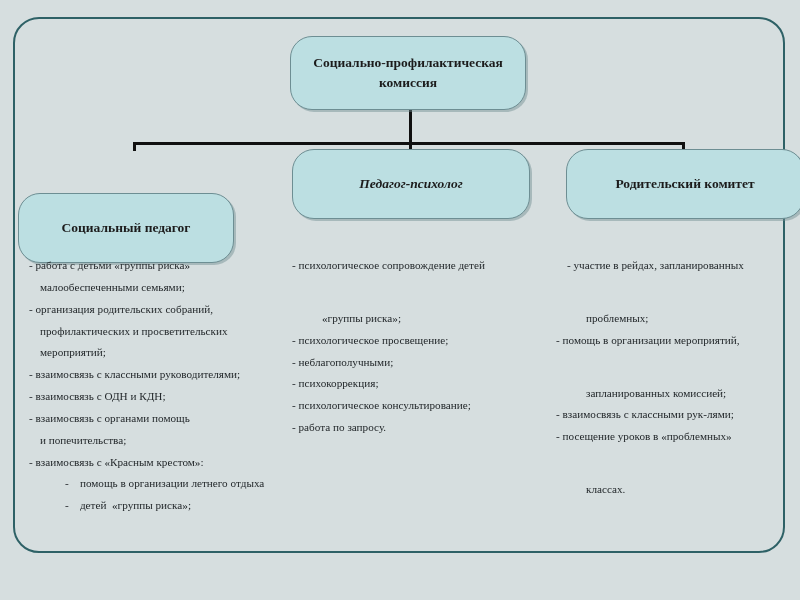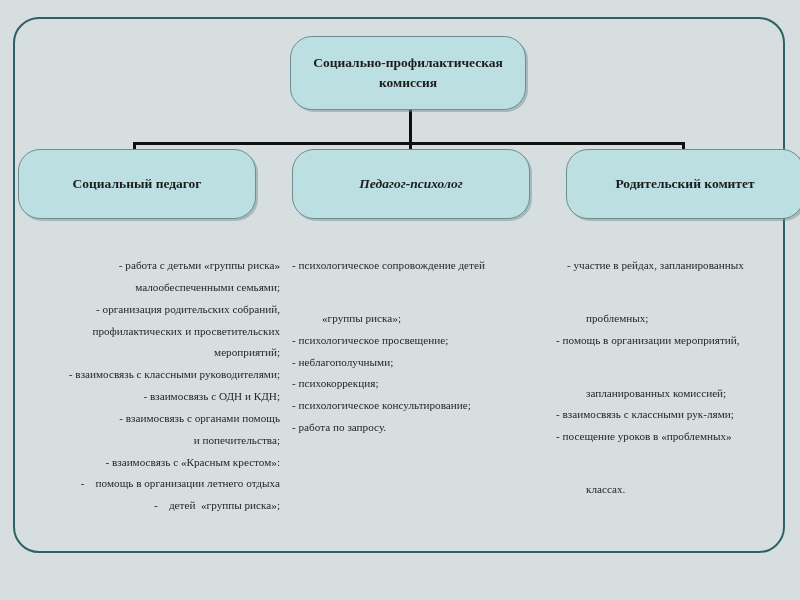--- a/index.html
+++ b/index.html
@@ -60,40 +60,40 @@
     font-weight: bold;
     line-height: 1.45;
     padding: 0 10px;
   }
   .node-box.level2 {
     top: 149px;
     height: 70px;
     font-size: 13.5px;
     font-weight: bold;
   }
-  #box-social-pedagog   { left: 18px;  width: 238px; }
+  #box-social-pedagog   { left: 18px;  width: 216px; margin-top: 44px; }
   #box-pedagog-psiholog { left: 292px; width: 238px; font-style: italic; }
   #box-roditelskiy      { left: 566px; width: 238px; }
 
   
   #columns {
     position: absolute;
     left: 0px;
     top: 255px;
     width: 800px;
     height: 330px;
   }
   .col {
     position: absolute;
     top: 0;
     color: #23282b;
     font-size: 11.2px;
     line-height: 1.95;
   }
-  #col-1 { left: 12px;  width: 268px; text-align: right; }
+  #col-1 { left: 29px;  width: 268px; }
   #col-2 { left: 292px; width: 250px; }
   #col-3 { left: 556px; width: 244px; }
 
   .li {
     display: block;
     white-space: pre;
   }
   .li.indent1 { padding-left: 11px; }
   .li.indent2 { padding-left: 36px; }
   .li.indent3 { padding-left: 30px; margin-top: 31px; }

